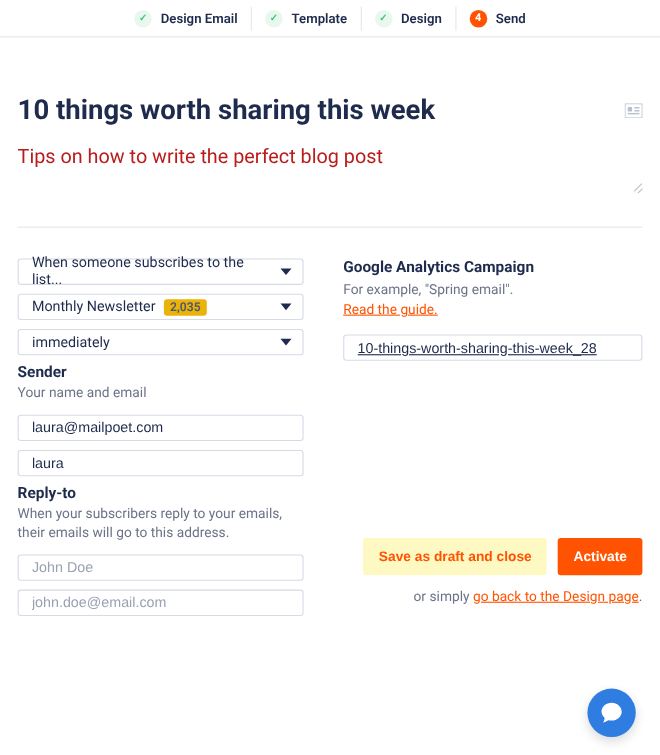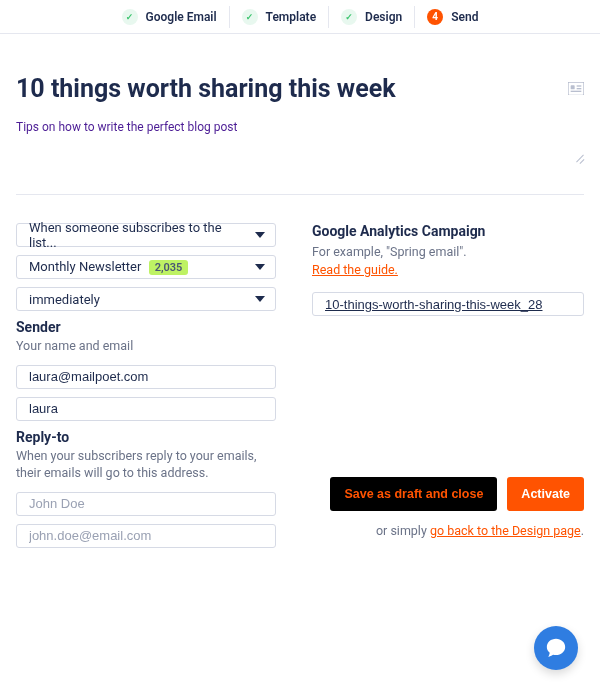--- a/index.html
+++ b/index.html
@@ -55,38 +55,38 @@
   }
   
   .content {
     padding: 16px 16px 0 16px;
     position: relative;
   }
   .title-row {
     display: flex;
     align-items: flex-start;
     justify-content: space-between;
-    margin-top: 24px;
+    margin-top: 36px;
   }
   h1 {
     font-size: 25px;
     font-weight: 700;
     color: #1e2b4d;
     line-height: 1.2;
   }
   .card-icon {
     width: 16px;
     height: 14px;
     margin-top: 6px;
     color: #b9bfcf;
   }
   .subject-area {
     margin-top: 16px;
-    font-size: 12px;
-    color: #4c1d95;
+    font-size: 18px;
+    color: #b91c1c;
     min-height: 40px;
     position: relative;
   }
   .resize-handle {
     position: absolute;
     right: 0;
     bottom: -2px;
     width: 10px;
     height: 10px;
   }
@@ -156,21 +156,21 @@
     right: 10px;
     top: 50%;
     transform: translateY(-50%);
     width: 0; height: 0;
     border-left: 5px solid transparent;
     border-right: 5px solid transparent;
     border-top: 6px solid #1e2b4d;
   }
   .chip {
     display: inline-block;
-    background: #bef264;
+    background: #eab308;
     color: #4a5674;
     font-size: 11px;
     font-weight: 600;
     border-radius: 3px;
     padding: 1px 6px;
     margin-left: 4px;
   }
   .section { }
   .section h3 { margin-bottom: 2px; }
   .section .hint { margin-bottom: 10px; }
@@ -196,21 +196,21 @@
     padding: 0 14px;
     border-radius: 3px;
     font-size: 12.5px;
     font-weight: 600;
     border: none;
     cursor: pointer;
     display: flex;
     align-items: center;
   }
   .btn-secondary {
-    background: #000000;
+    background: #fef9c3;
     color: #ff5301;
   }
   .btn-primary {
     background: #ff5301;
     color: #fff;
   }
   .footer-text {
     font-size: 12.5px;
     color: #6b7388;
   }
@@ -230,21 +230,21 @@
     cursor: pointer;
   }
   .chat-bubble svg { width: 22px; height: 22px; fill: #fff; }
 </style>
 </head>
 <body>
 
 <div class="stepper">
   <div class="step">
     <span class="step-badge done">✓</span>
-    <span>Google Email</span>
+    <span>Design Email</span>
   </div>
   <div class="step">
     <span class="step-badge done">✓</span>
     <span>Template</span>
   </div>
   <div class="step">
     <span class="step-badge done">✓</span>
     <span>Design</span>
   </div>
   <div class="step">

